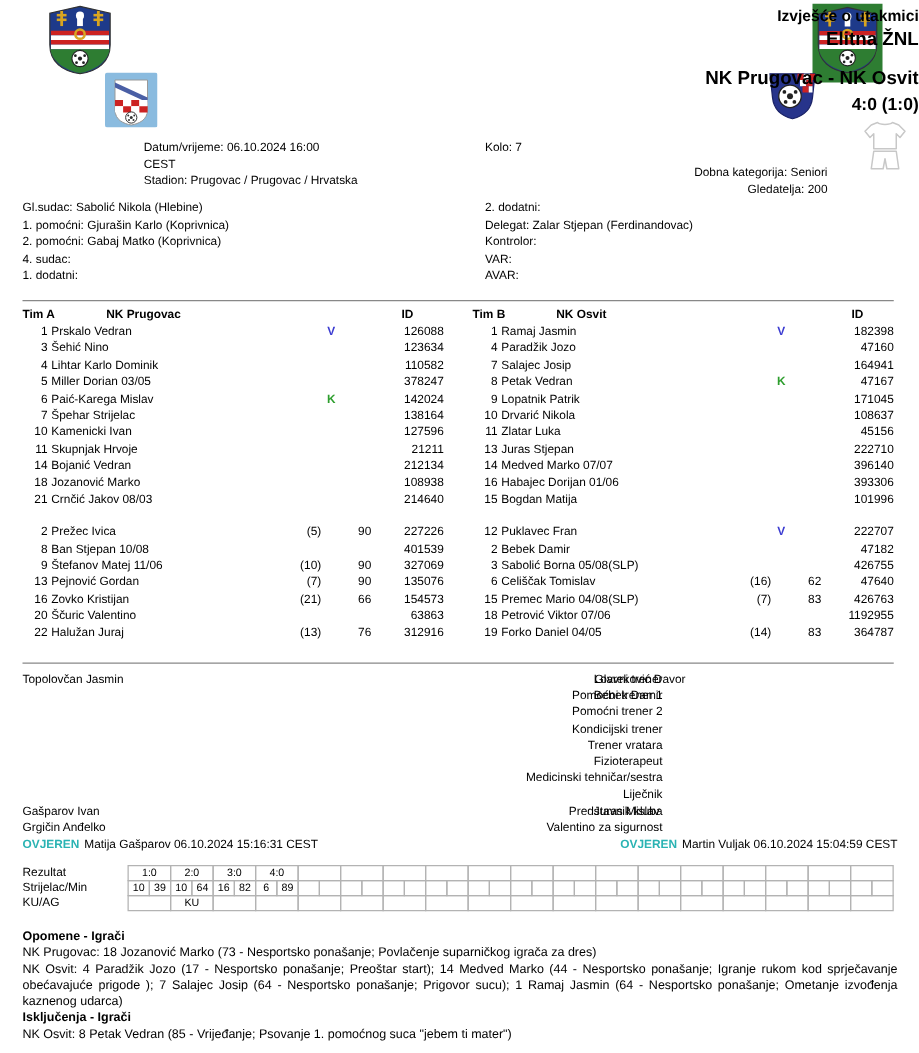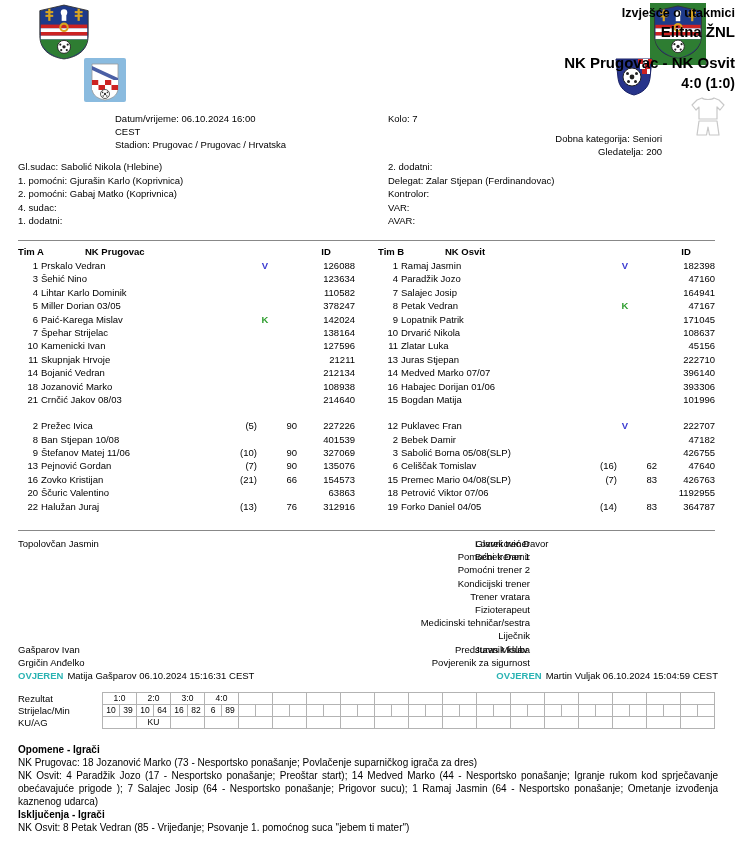--- a/index.html
+++ b/index.html
@@ -564,21 +564,21 @@
         <span class="s-role">Liječnik</span>
         <span class="s-b"></span>
       </div>
       <div class="s-row">
         <span class="s-a">Gašparov Ivan</span>
         <span class="s-role">Predstavnik kluba</span>
         <span class="s-b">Juras Mislav</span>
       </div>
       <div class="s-row">
         <span class="s-a">Grgičin Anđelko</span>
-        <span class="s-role">Povjerenik za sigurnost</span>
+        <span class="s-role">Valentino za sigurnost</span>
         <span class="s-b"></span>
       </div>
     </div>
 
   <div class="verify">
     <div class="v-left">
       <span class="v-status">OVJEREN</span><span>Matija Gašparov 06.10.2024 15:16:31 CEST</span>
     </div>
     <div class="v-right">
       <span class="v-status">OVJEREN</span><span>Martin Vuljak 06.10.2024 15:04:59 CEST</span>

